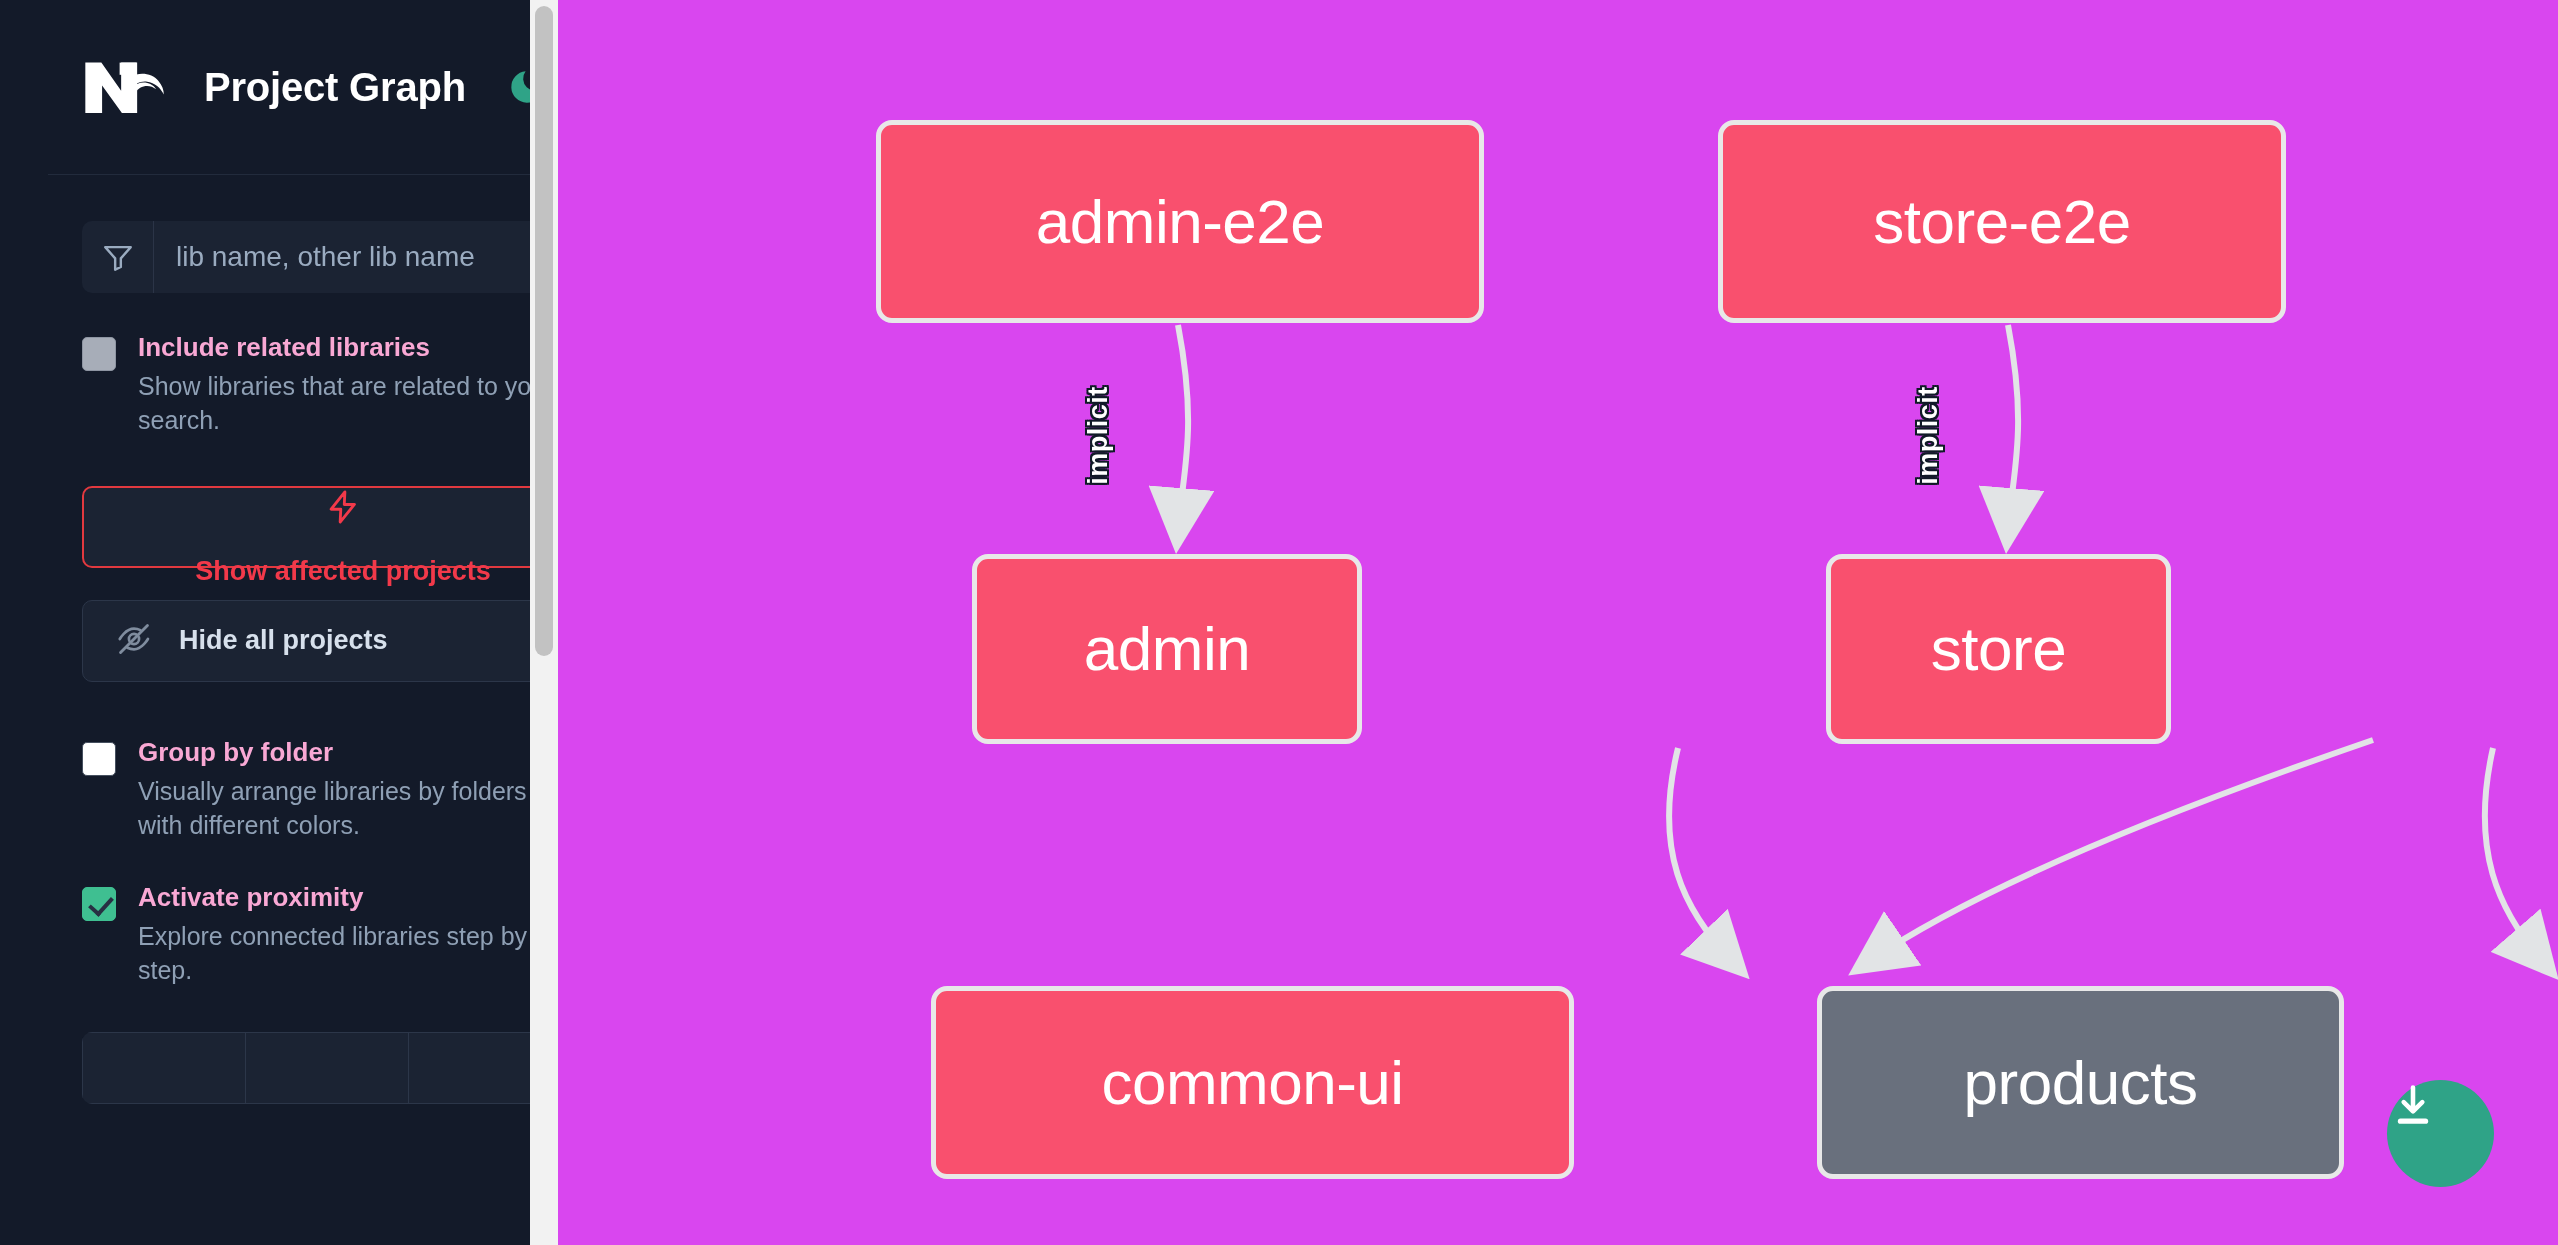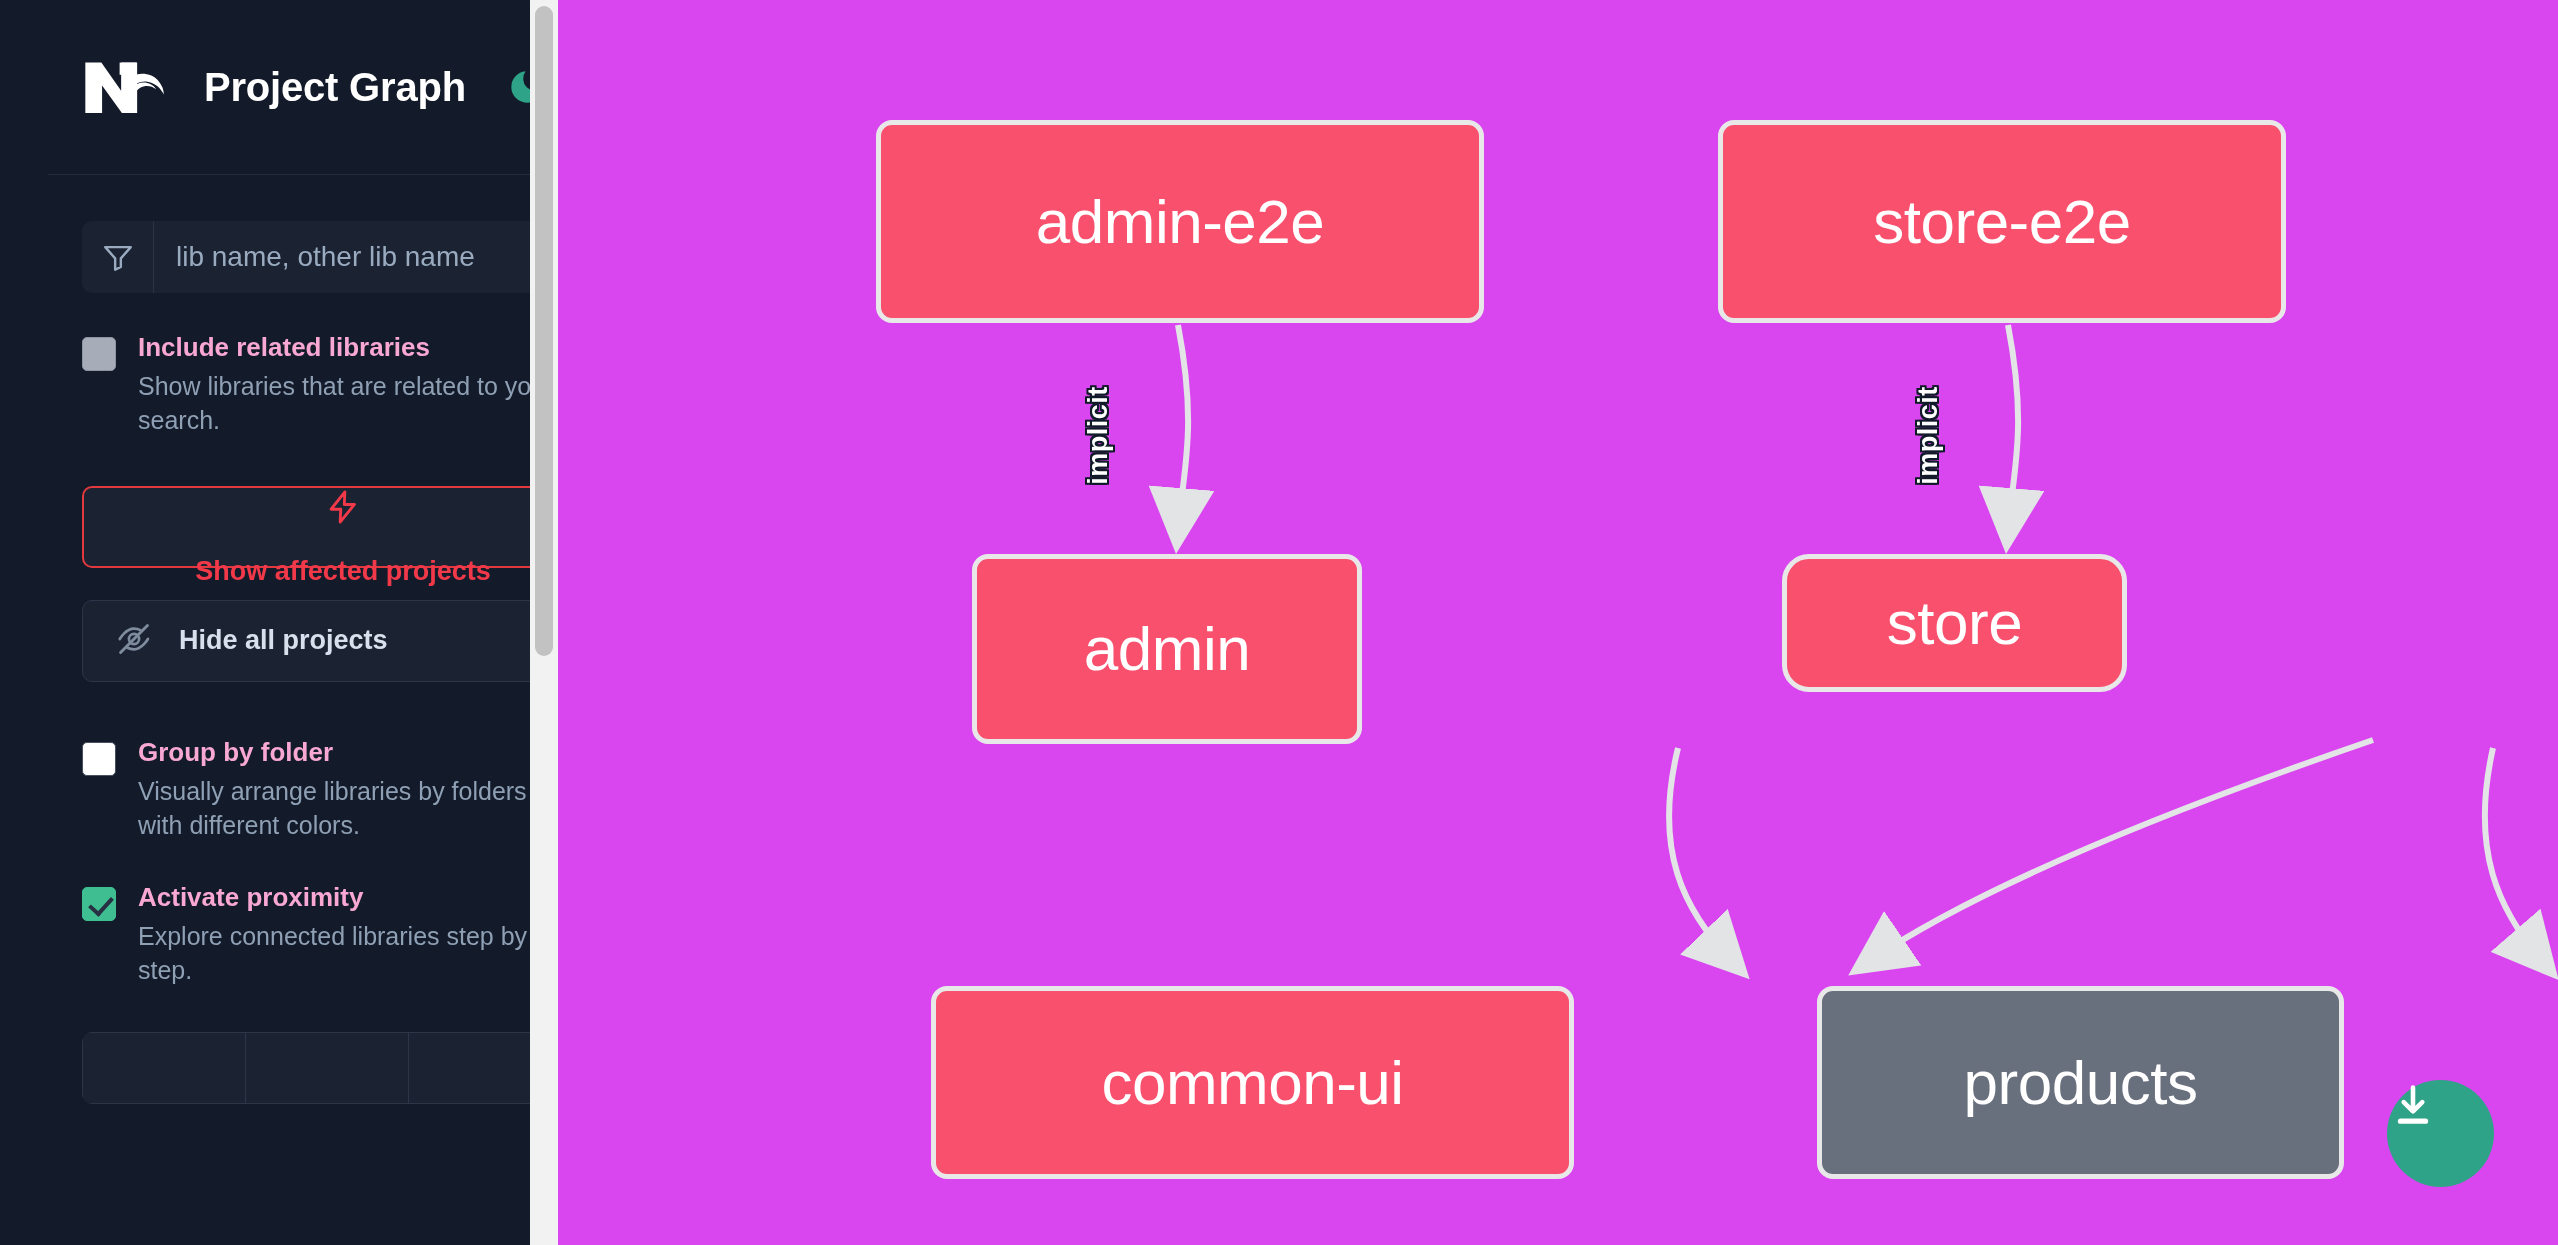--- a/index.html
+++ b/index.html
@@ -348,21 +348,21 @@
     </div>
 
     <div class="node app-node" style="left:1160px; top:120px; width:568px; height:203px;">
       <span>store-e2e</span>
     </div>
 
     <div class="node lib-node" style="left:414px; top:554px; width:390px; height:190px;">
       <span>admin</span>
     </div>
 
-    <div class="node lib-node" style="left:1224px; top:554px; width:345px; height:138px;border-radius:27px;">
+    <div class="node lib-node" style="left:1268px; top:554px; width:345px; height:190px;">
       <span>store</span>
     </div>
 
     <div class="node lib-node" style="left:373px; top:986px; width:643px; height:193px;">
       <span>common-ui</span>
     </div>
 
     <div class="node grey-node" style="left:1259px; top:986px; width:527px; height:193px;">
       <span>products</span>
     </div>

